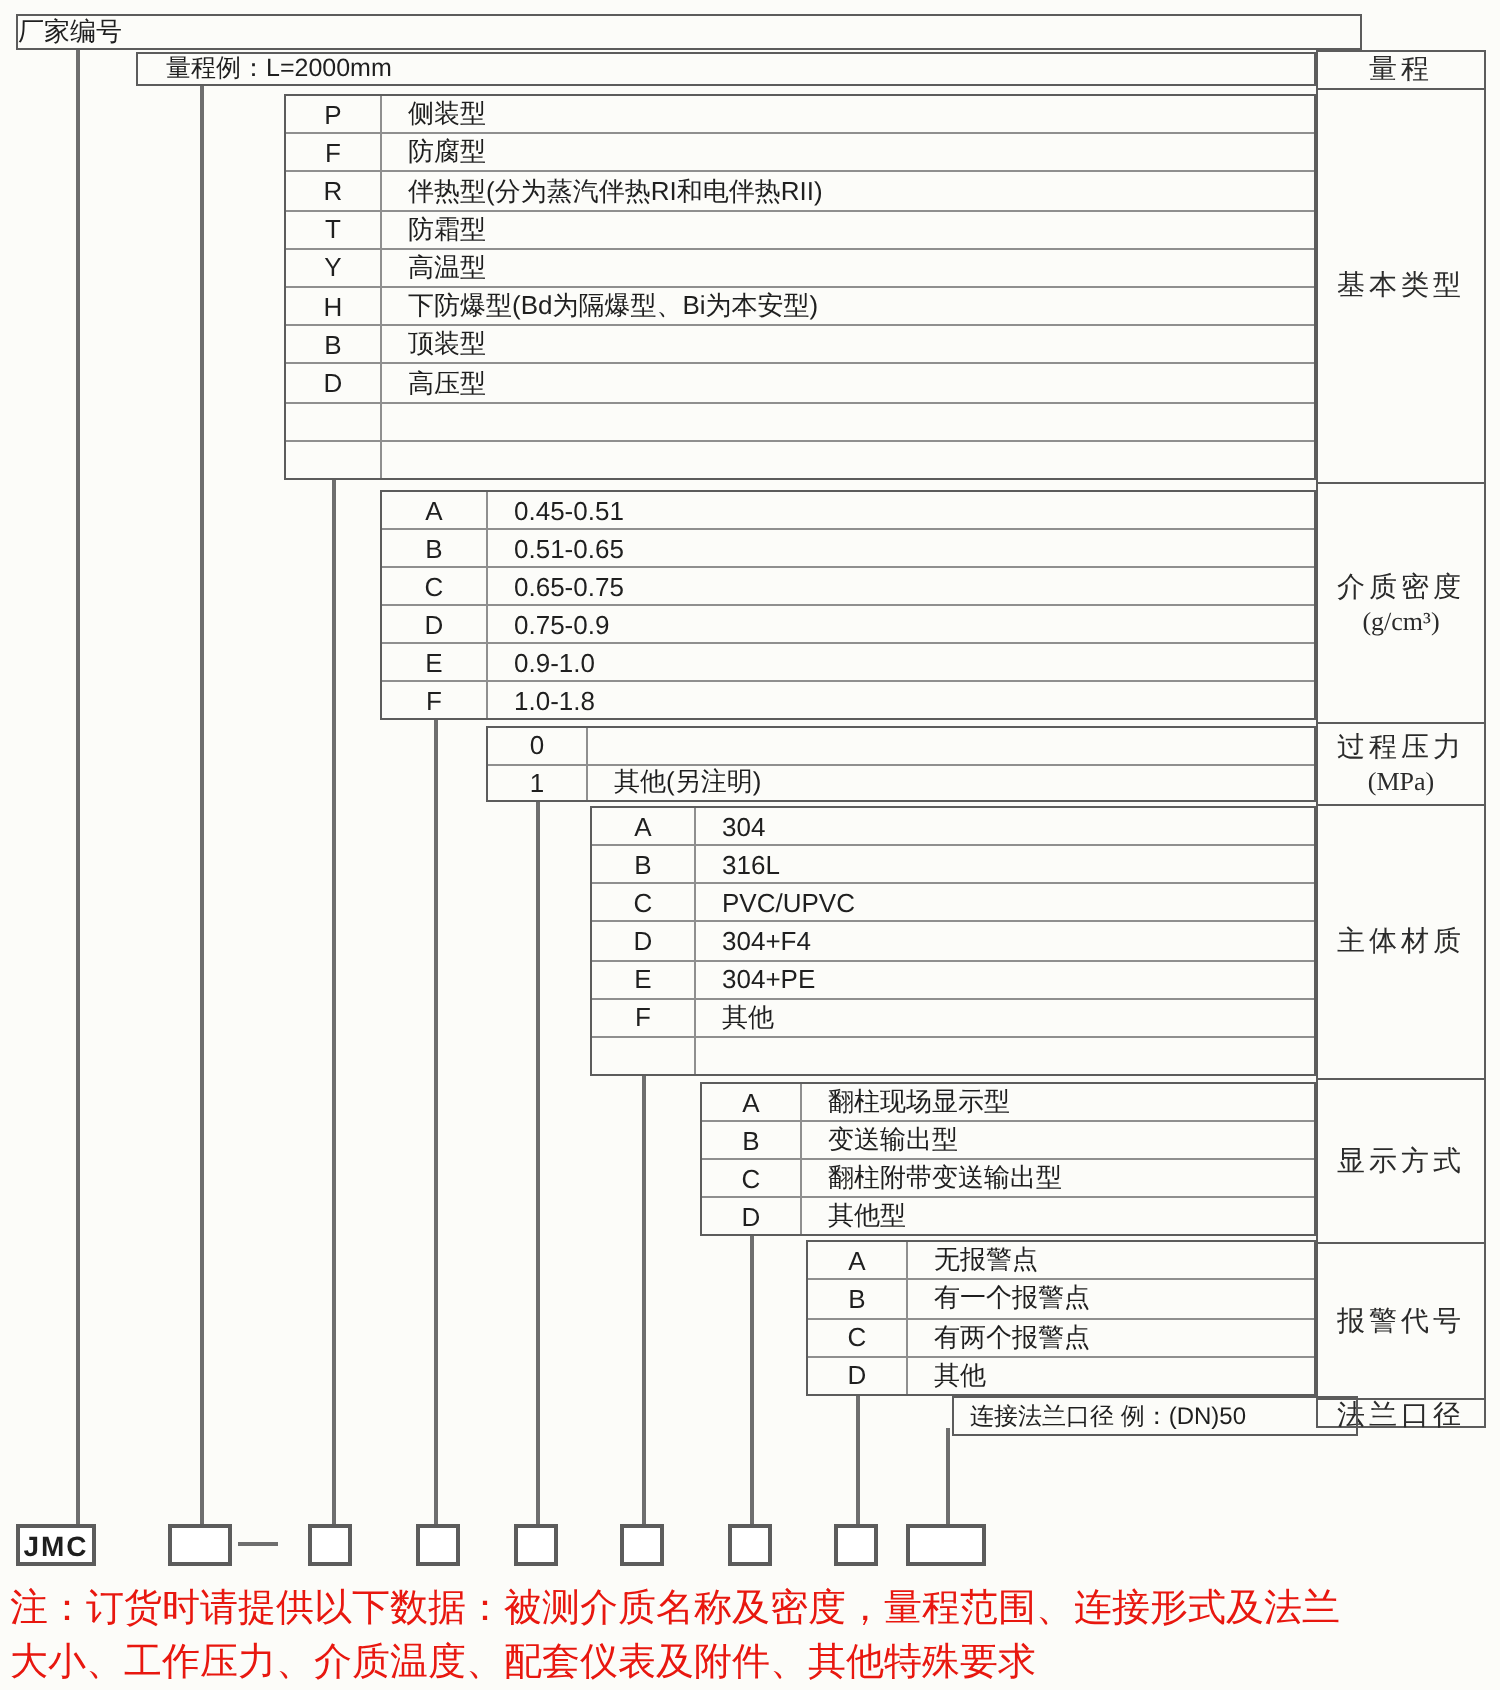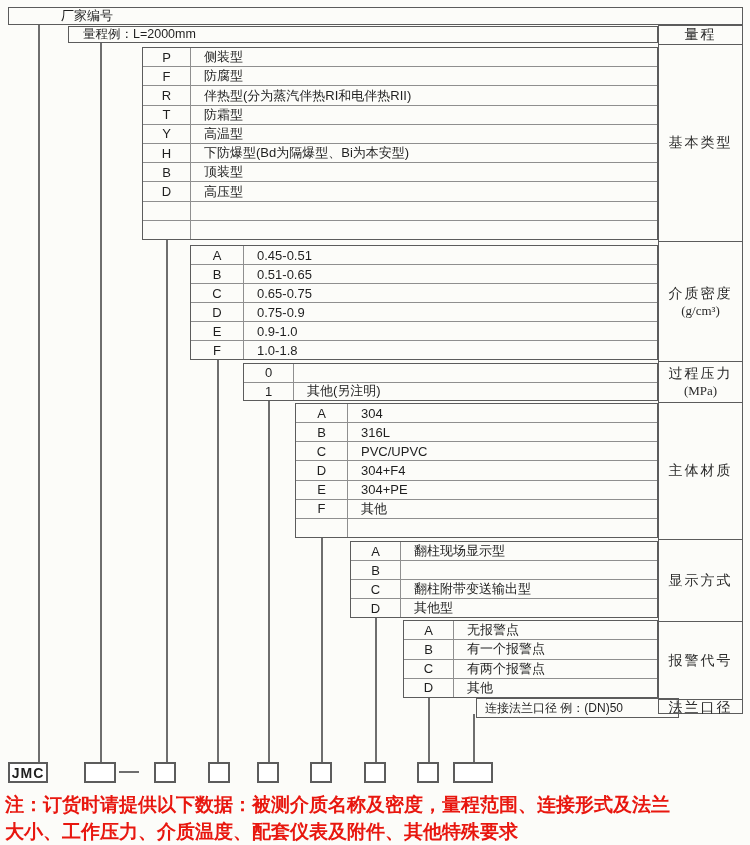--- a/index.html
+++ b/index.html
@@ -30,28 +30,28 @@
   .labelcell:first-child{border-top:none}
   .labelcell .sub{letter-spacing:0;font-size:13px}
 
   .vline{position:absolute;width:1.5px;background:#6e6e6e}
 
   .bbox{position:absolute;top:762px;height:21px;border:2px solid var(--strong);background:#fff}
   .model{display:flex;align-items:center;justify-content:center;font-weight:bold;font-size:14px;letter-spacing:1px}
   .dash{position:absolute;left:119px;top:771px;width:20px;border-top:2.5px solid #6e6e6e}
 
   .note{position:absolute;left:5px;top:791px;width:740px;color:var(--red);
-        font-weight:bold;font-size:19px;line-height:27px}
+        font-weight:normal;font-size:19px;line-height:27px}
 </style>
 </head>
 <body>
 
 <div class="stage">
 
-  <div class="box toprow" style="left:8px;top:7px;width:735px;height:18px;padding-left:52px">
+  <div class="box toprow" style="left:8px;top:7px;width:673px;height:18px;">
     <span>厂家编号</span>
   </div>
 
   <div class="box toprow" style="left:68px;top:26px;width:590px;height:17px;padding-left:14px;font-size:12.5px">
     <span>量程例：L=2000mm</span>
   </div>
 
   <div class="labelcol">
     <div class="labelcell" style="height:18px">
       <span>量程</span>
@@ -192,20 +192,21 @@
       </div>
   </div>
 
   <div class="sec" style="left:350px;top:541px;width:308px;height:77px">
     <div class="row">
       <div class="code" style="width:50px">A</div>
       <div class="desc">翻柱现场显示型</div>
       </div>
     <div class="row">
       <div class="code" style="width:50px">B</div>
+      <div class="desc">变送输出型</div>
       </div>
     <div class="row">
       <div class="code" style="width:50px">C</div>
       <div class="desc">翻柱附带变送输出型</div>
       </div>
     <div class="row">
       <div class="code" style="width:50px">D</div>
       <div class="desc">其他型</div>
       </div>
   </div>

